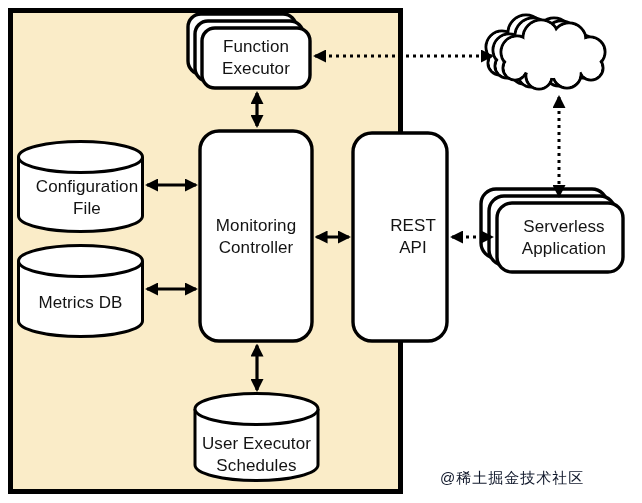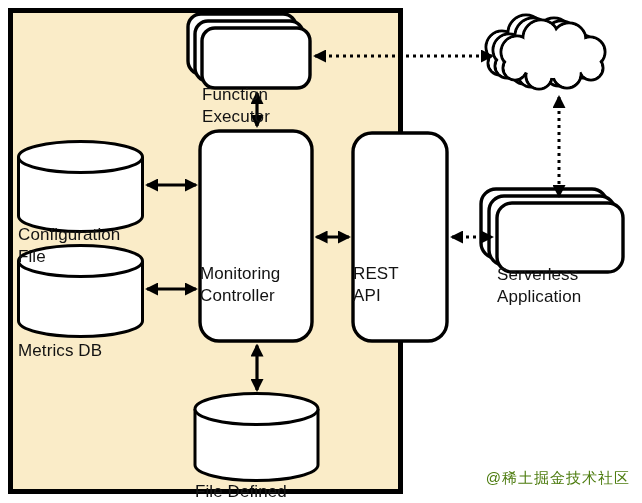--- a/index.html
+++ b/index.html
@@ -8,35 +8,34 @@
     position: relative;
     width: 642px;
     height: 503px;
     background: #ffffff;
     overflow: hidden;
   }
   #stage svg { position: absolute; left: 0; top: 0; }
   .label {
     position: absolute;
     white-space: pre-line;
+    text-align: center;
     font-size: 17px;
     line-height: 22px;
     color: #131313;
     letter-spacing: 0.1px;
     pointer-events: none;
-    margin-top: 48px;
   }
   .watermark {
     position: absolute;
     left: 440px;
     top: 469px;
     width: 190px;
-    text-align: right;
     font-size: 15px;
-    color: #4d7c0f;
+    color: #0f172a;
     letter-spacing: 1px;
   }
 </style>
 </head>
 <body>
 
 <div id="stage">
   <svg width="642" height="503" viewBox="0 0 642 503">
     <defs>
       <marker id="ah" viewBox="0 0 10 10" refX="8.5" refY="5" markerWidth="13" markerHeight="13" markerUnits="userSpaceOnUse" orient="auto-start-reverse">
@@ -164,21 +163,21 @@
     </g>
   </svg>
 
   <div class="label" style="left:202px; top:36px;  width:108px;">Function
 Executor</div>
   <div class="label" style="left:18px;  top:176px; width:138px;">Configuration
 File</div>
   <div class="label" style="left:200px; top:215px; width:112px;">Monitoring
 Controller</div>
   <div class="label" style="left:18px;  top:292px; width:125px;">Metrics DB</div>
-  <div class="label" style="left:353px; top:215px; width:94px;">REST
+  <div class="label" style="left:366px; top:215px; width:94px;">REST
 API</div>
   <div class="label" style="left:497px; top:216px; width:134px;">Serverless
 Application</div>
-  <div class="label" style="left:195px; top:433px; width:123px;">File Defined
+  <div class="label" style="left:195px; top:433px; width:123px;">User Executor
 Schedules</div>
 
   <div class="watermark">@稀土掘金技术社区</div>
 </div>
 
 </body></html>

